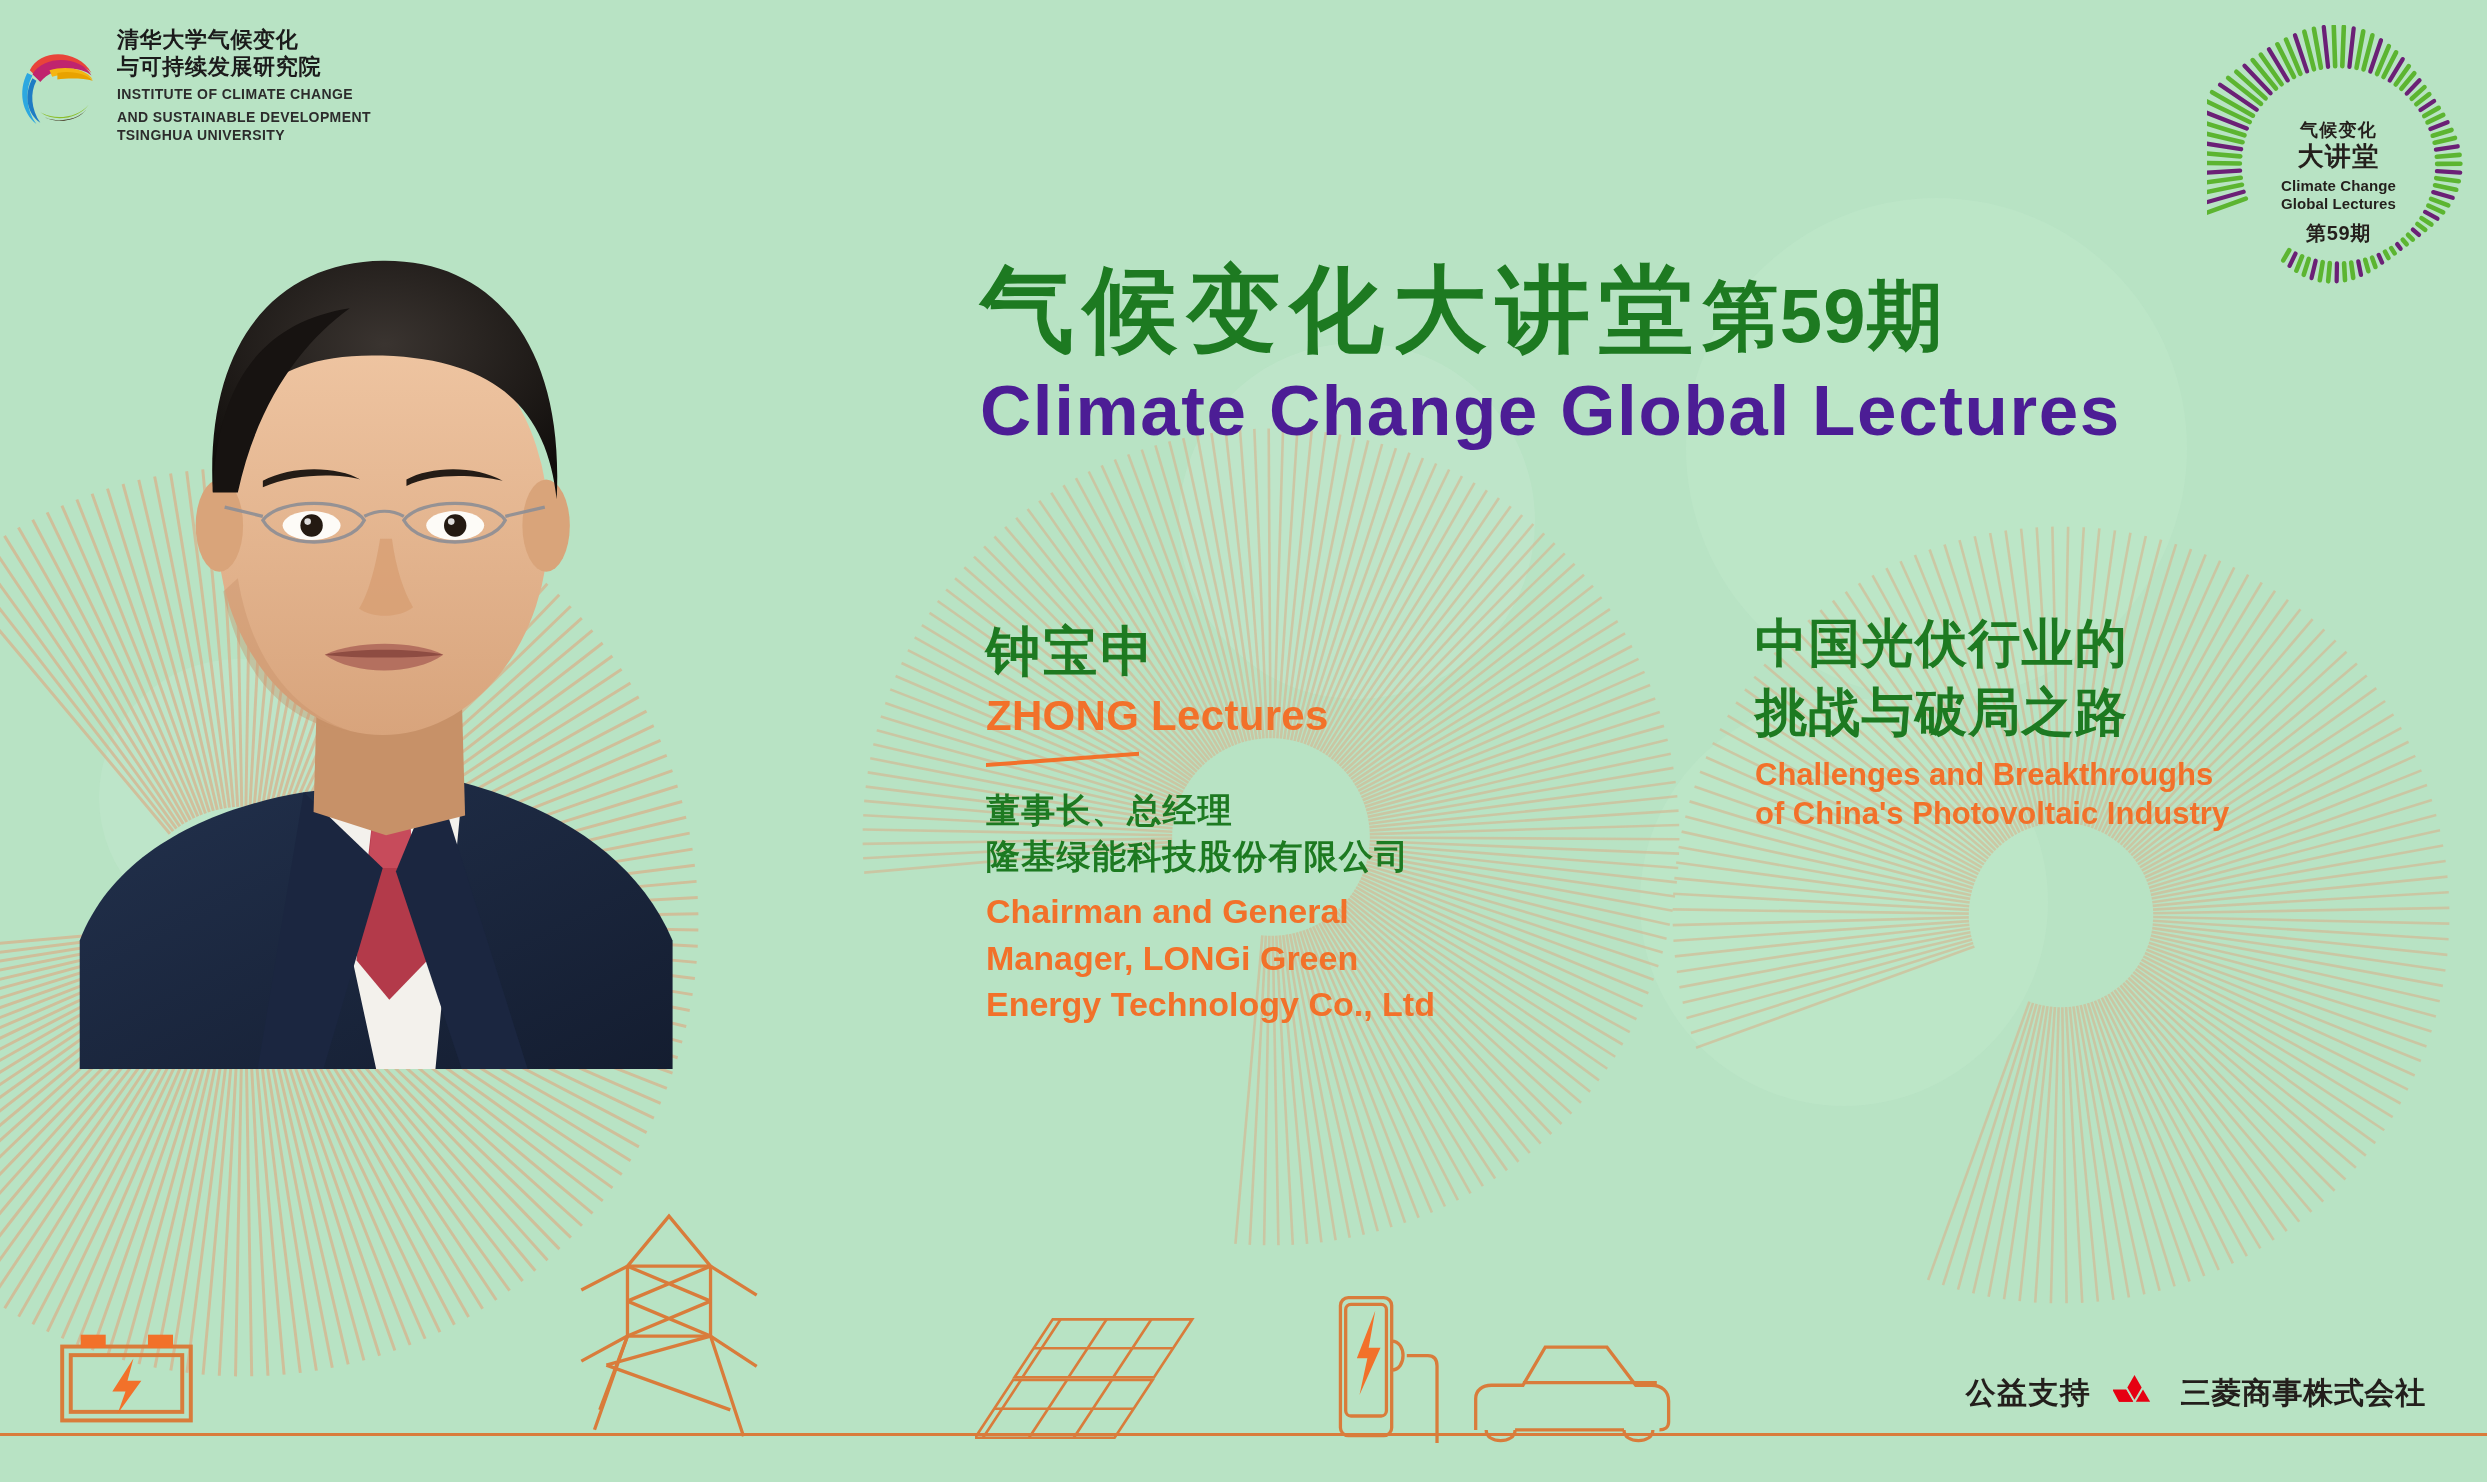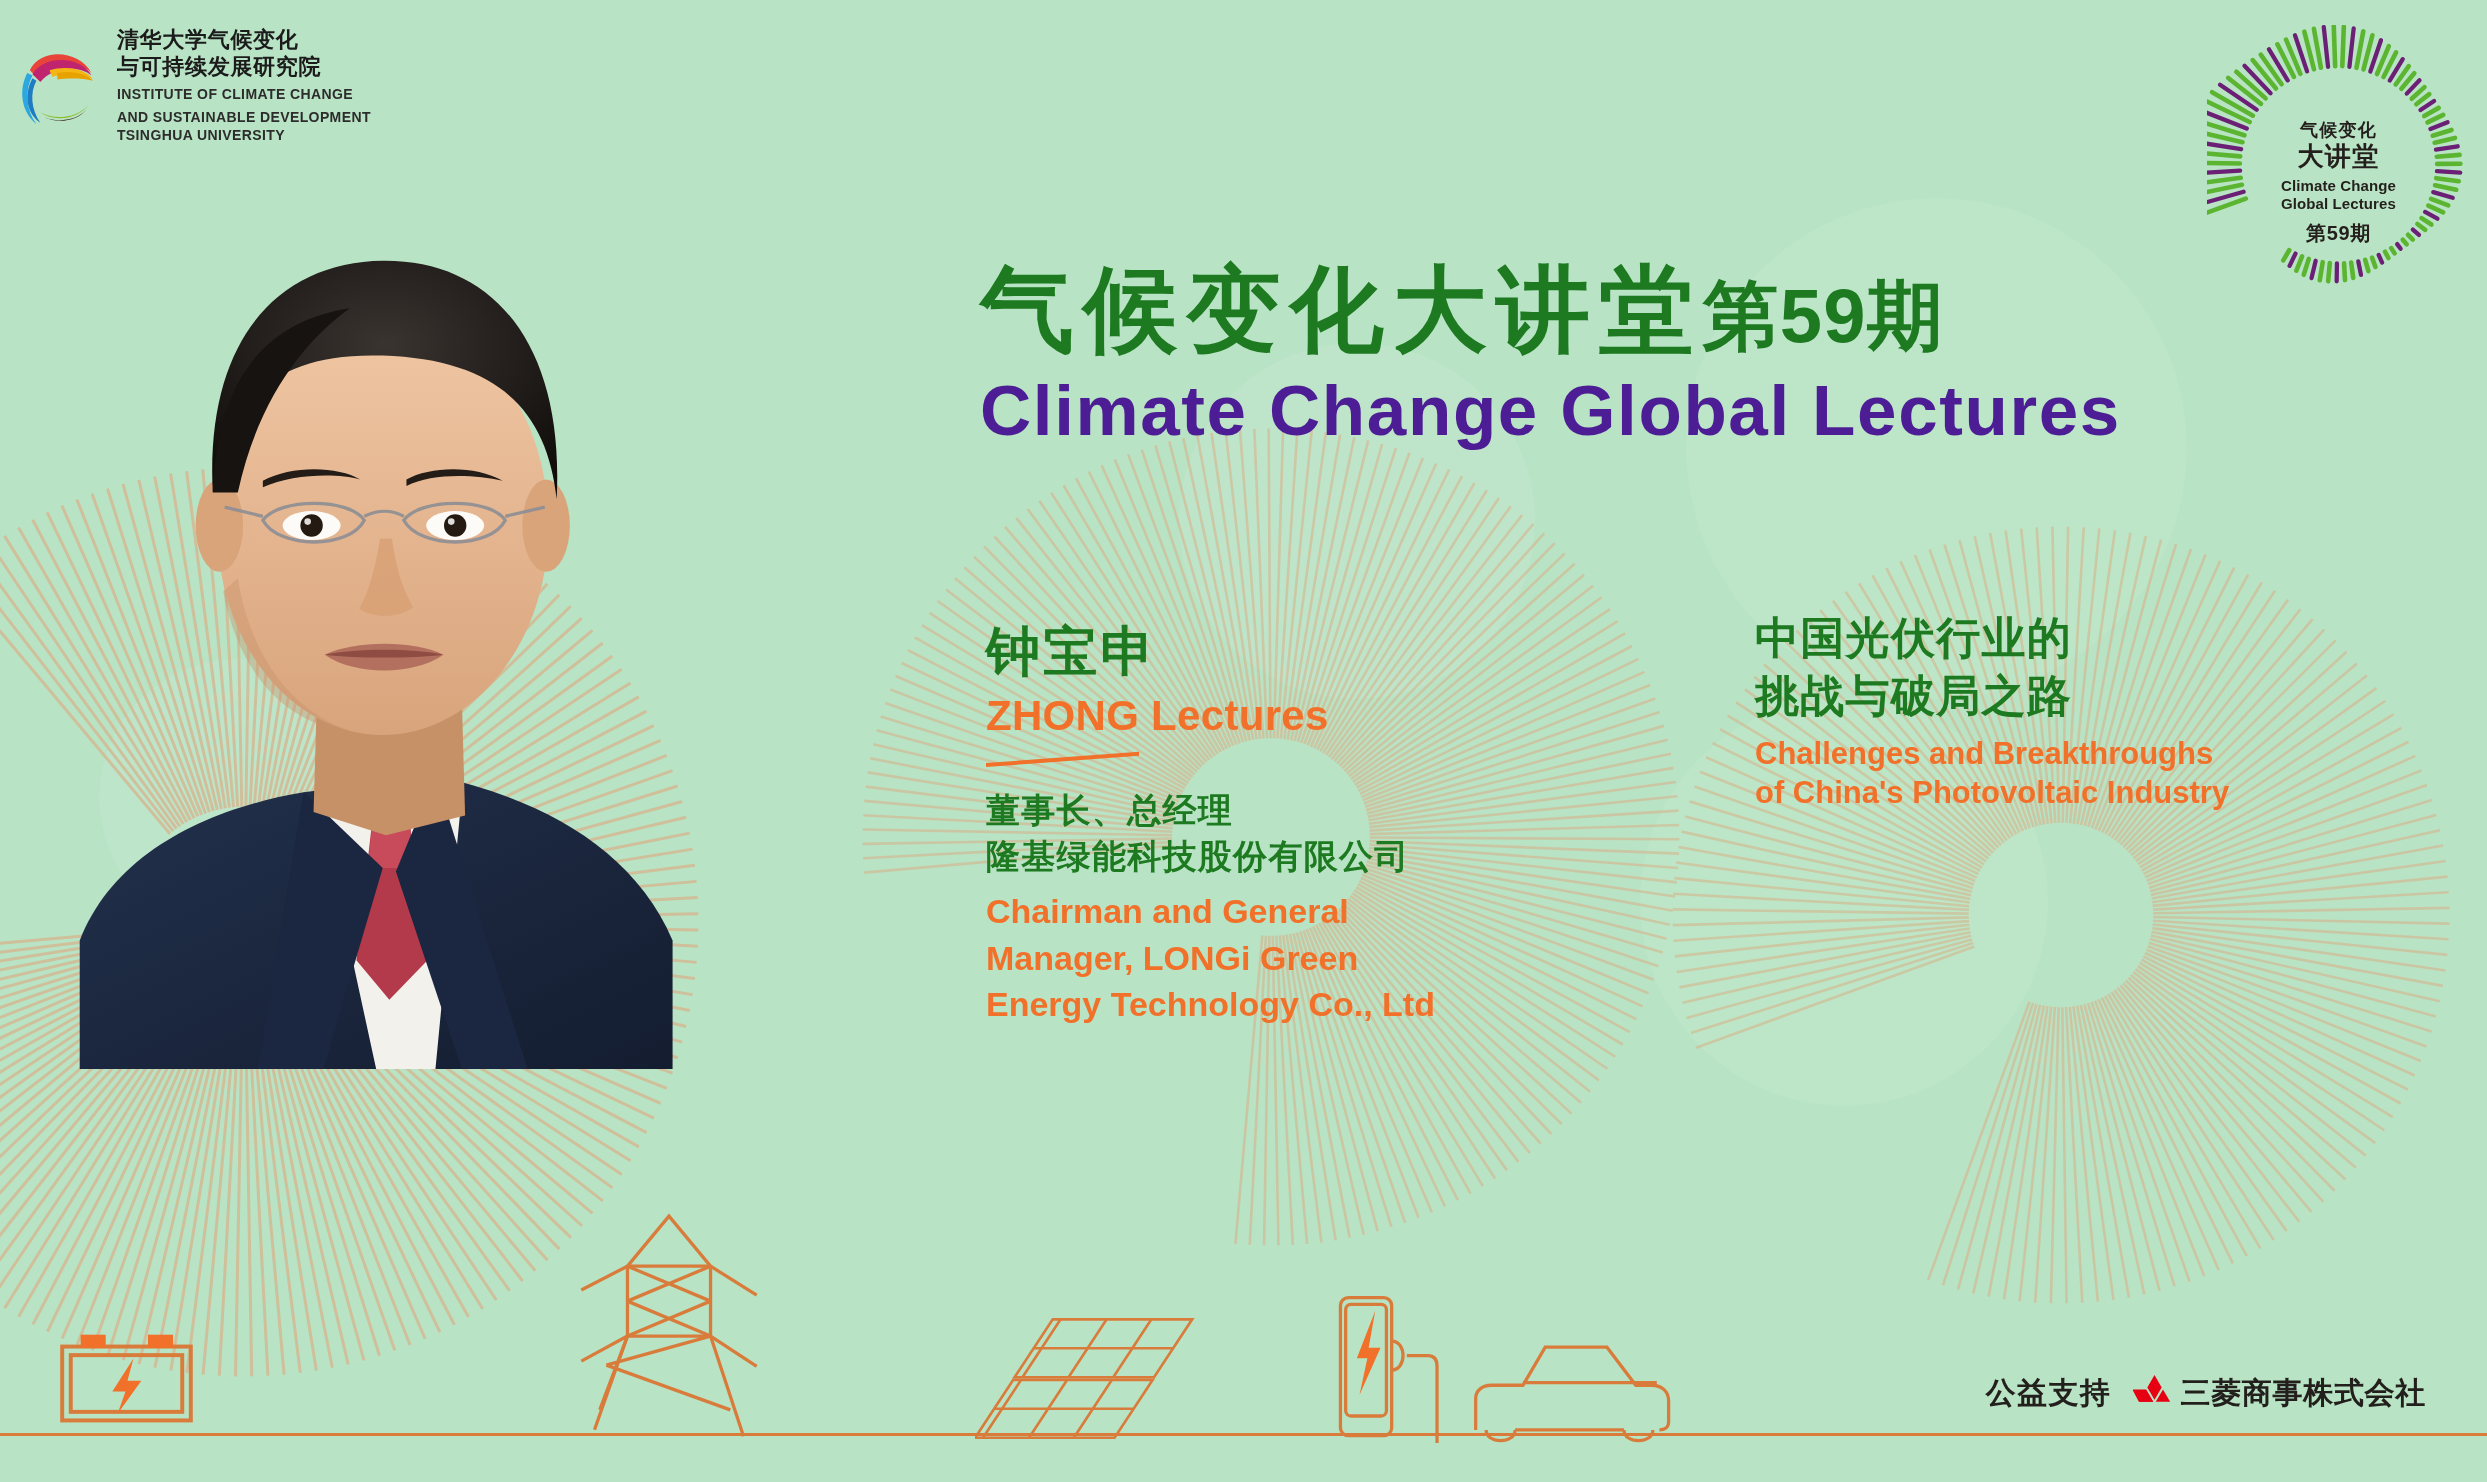--- a/index.html
+++ b/index.html
@@ -96,21 +96,21 @@
     letter-spacing:1.3px; line-height:1.34;
   }
   .sp-title-en{
     color:#F2712A; font-size:34px; font-weight:bold;
     line-height:1.36; margin-top:9.2px;
   }
 
   
   .topic{ position:absolute; left:1755px; top:609px; width:698px; }
   .topic-cn{
-    color:#1d7a21; font-size:44px; font-weight:bold;
+    color:#1d7a21; font-size:52px; font-weight:bold;
     letter-spacing:1.3px; line-height:1.32; white-space:nowrap;
   }
   .topic-en{
     color:#F2712A; font-size:31px; font-weight:bold;
     line-height:1.26; margin-top:9.2px; white-space:nowrap;
   }
 
   
   .icon-row{ position:absolute; left:0; bottom:0; width:100%; height:343px; }
   .icon-row svg{ position:absolute; }
@@ -123,21 +123,21 @@
     position:absolute; left:0; bottom:47px; width:100%; height:3.3px;
     background:#D97C3B;
   }
 
   
   .sponsor{
     position:absolute; right:61px; bottom:69px;
     display:flex; align-items:center; gap:22.4px;
   }
   .sp-label{ color:#231f1c; font-size:30px; font-weight:bold; letter-spacing:1.3px; }
-  .mits{ display:flex; align-items:center; gap:4px; }
+  .mits{ display:flex; align-items:center; gap:24px; }
   .mits-mark{ width:43px; height:38px; }
   .mits-name{ color:#231f1c; font-size:30px; font-weight:bold; letter-spacing:0.7px; }
 </style>
 </head>
 <body>
 
 <div id="poster">
 
   <div class="bg-layer">
 

